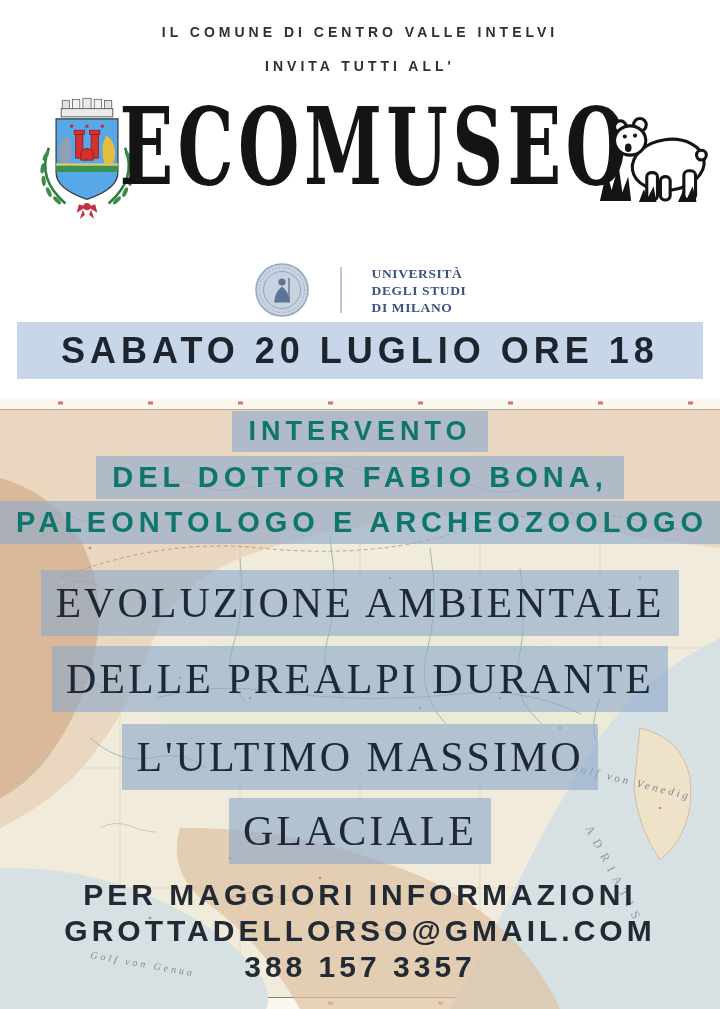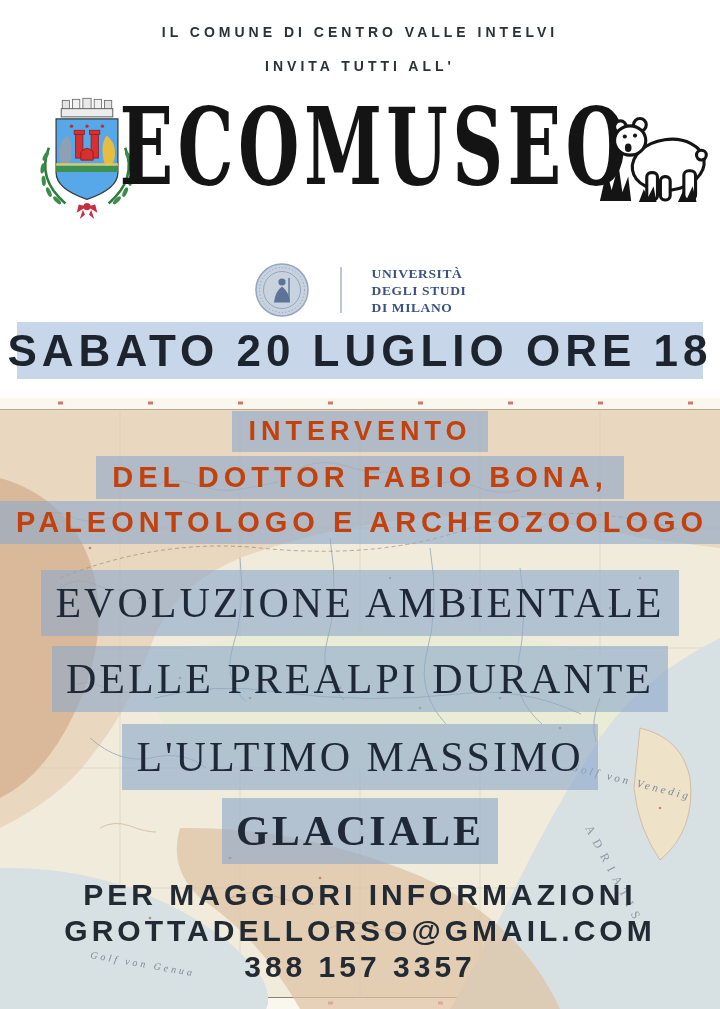--- a/index.html
+++ b/index.html
@@ -33,42 +33,42 @@
   
   .unimi{top:260px;height:60px;display:flex;align-items:center;justify-content:center;gap:30px;}
   .unimi-seal{width:56px;height:56px;flex:0 0 auto;}
   .unimi-divider{width:2px;height:46px;background:#bcc8d8;}
   .unimi-text{font-family:"Liberation Serif",serif;font-weight:bold;color:#3a5280;
     font-size:13.5px;line-height:17px;letter-spacing:0.6px;text-align:left;}
 
   
   .banner{position:absolute;left:17px;right:17px;top:322px;height:57px;background:#c7d7e9;
     display:flex;align-items:center;justify-content:center;}
-  .banner-text{font-weight:bold;font-size:44px;letter-spacing:5px;color:#1d242e;white-space:nowrap;}
+  .banner-text{font-weight:bold;font-size:36px;letter-spacing:5px;color:#1d242e;white-space:nowrap;}
 
   
   .map-section{position:absolute;left:0;top:398px;width:720px;height:611px;}
   .map-bg{position:absolute;left:0;top:0;width:720px;height:611px;}
 
   .map-line{position:absolute;left:0;width:100%;text-align:center;}
   .hl{background:rgba(140,170,204,0.62);display:inline-block;}
 
-  .speaker-line{font-weight:bold;letter-spacing:5px;color:#c2410c;white-space:nowrap;}
+  .speaker-line{font-weight:bold;letter-spacing:5px;color:#0f766e;white-space:nowrap;}
   .speaker .hl{padding:5px 16px;}
   .sp-1{top:13px;font-size:27px;}
   .sp-2{top:58px;font-size:29px;}
   .sp-3{top:103px;font-size:29px;}
 
   .headline-line{font-family:"Liberation Serif",serif;font-weight:normal;font-size:42px;
     letter-spacing:3px;color:#1e2836;white-space:nowrap;}
   .headline-line .hl{padding:9px 14px;}
   .hd-1{top:172px;}
   .hd-2{top:248px;}
   .hd-3{top:326px;}
-  .hd-4{top:400px;font-weight:bold;}
+  .hd-4{top:400px;}
 
   .contact-line{font-weight:bold;font-size:30px;letter-spacing:4px;color:#222a33;white-space:nowrap;}
   .ct-1{top:480px;}
   .ct-2{top:516px;}
   .ct-3{top:552px;}
 </style>
 </head>
 <body>
 
 <div class="poster">

